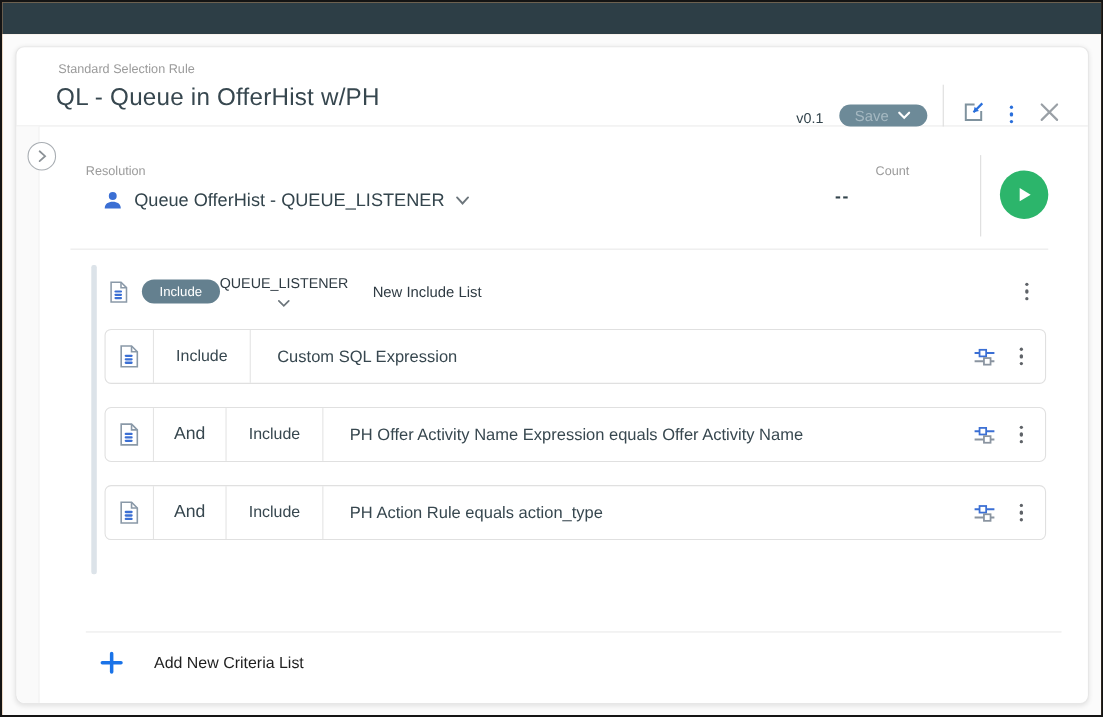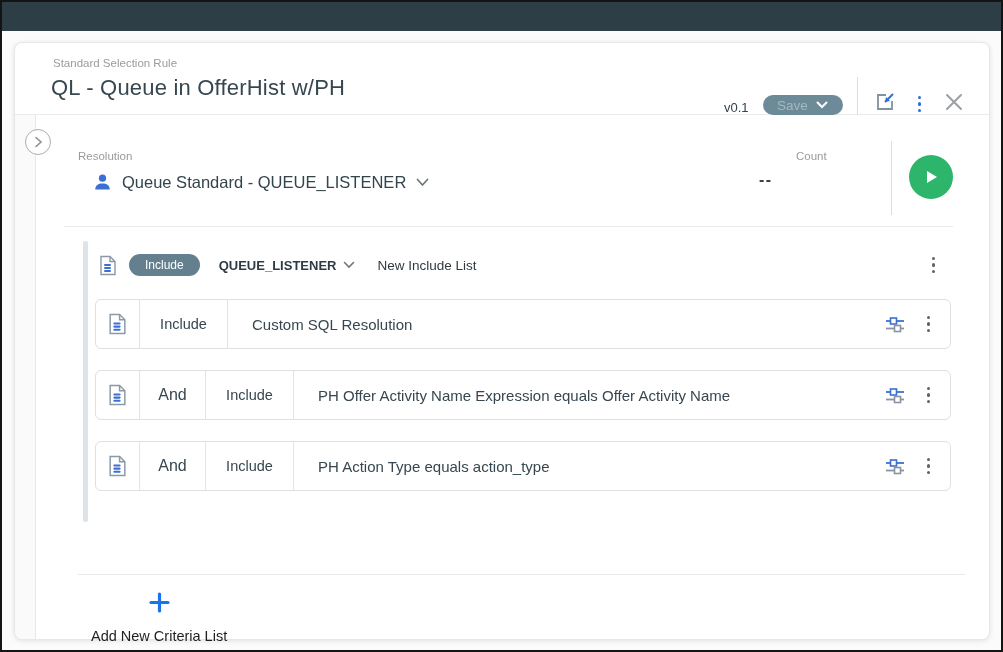--- a/index.html
+++ b/index.html
@@ -59,41 +59,41 @@
   .res-divider { position:absolute; left:49px; top:183px; width:889px; height:1px; background:#e9e9e9; }
 
   
   .accent-bar { position:absolute; left:68px; top:198px; width:5px; height:281px;
                 background:#dce3e9; border-radius:2px; }
   .group-header { position:absolute; left:84px; top:205px; right:40px; height:34px;
                   display:flex; align-items:center; }
   .include-pill { margin-left:12px; height:22px; padding:0 16px; border-radius:11px;
                   background:#64808f; color:#fff; font-size:12px; font-weight:500;
                   border:none; display:flex; align-items:center; cursor:pointer; }
-  .group-aud { margin-left:19px; font-size:13px; font-weight:700; color:#2f3b43;
-               display:flex; align-items:center; gap:7px; cursor:pointer; }
+  .group-aud { font-size:13px; font-weight:400; color:#2f3b43;
+               display:flex; align-items:center; gap:7px; cursor:pointer;flex-direction:column; }
   .group-name { margin-left:22px; font-size:13.5px; color:#2f3b43; }
   .group-header .kebab { margin-left:auto; margin-right:8px; }
 
   .rows-host { position:absolute; left:80px; top:256px; width:856px;
                display:flex; flex-direction:column; gap:21px; }
   .crit-row { height:50px; background:#fff; border:1px solid #e0e0e0; border-radius:6px;
               display:flex; align-items:stretch; }
   .cell { display:flex; align-items:center; justify-content:center;
           border-right:1px solid #e4e4e4; }
   .icon-cell { width:44px; }
   .conj-cell { width:66px; font-size:16px; color:#37474f; }
   .mode-cell { width:88px; font-size:14.5px; color:#37474f; }
   .crit-text { flex:1; display:flex; align-items:center; padding-left:24px;
                font-size:15px; color:#37474f; }
   .row-actions { display:flex; align-items:center; gap:16px; padding-right:14px; }
 
   .footer-divider { position:absolute; left:63px; top:531px; width:887px; height:1px; background:#e9e9e9; }
   .add-row { position:absolute; left:70px; top:543px; display:flex; align-items:center;
-             gap:15px; background:none; border:none; cursor:pointer; padding:6px;flex-direction:column; }
+             gap:28px; background:none; border:none; cursor:pointer; padding:6px; }
   .add-label { font-size:14.5px; font-weight:500; color:#1f1f1f; }
 </style>
 </head>
 <body>
 
 <div class="screen">
   <div class="topbar"></div>
   <div class="page-bg"></div>
 
   <div class="card">
@@ -136,21 +136,21 @@
           <polyline points="2,1.5 7,6 2,10.5" fill="none" stroke="#8b9196" stroke-width="1.6" stroke-linecap="round"></polyline>
         </svg>
     </button>
 
     <div class="section-label res-label">Resolution</div>
     <div class="res-row">
       <svg width="19" height="19" viewBox="0 0 19 19">
         <circle cx="9.5" cy="5.2" r="3.6" fill="#3b6fd4"></circle>
         <path d="M2.2 16.5 c0 -4.2 3.2 -6.1 7.3 -6.1 s7.3 1.9 7.3 6.1 z" fill="#3b6fd4"></path>
       </svg>
-      <span class="res-value">Queue Standard - QUEUE_LISTENER</span>
+      <span class="res-value">Queue OfferHist - QUEUE_LISTENER</span>
       <svg width="13" height="9" viewBox="0 0 13 9">
           <polyline points="1.5,1.5 6.5,7 11.5,1.5" fill="none" stroke="#6d767c" stroke-width="1.7" stroke-linecap="round"></polyline>
         </svg>
     </div>
     <div class="section-label count-label">Count</div>
     <div class="count-value">--</div>
     <div class="res-vdiv"></div>
     <button class="play-btn">
       <svg width="18" height="18" viewBox="0 0 18 18">
           <polygon points="5,3 15,9 5,15" fill="#fff"></polygon>
@@ -188,21 +188,21 @@
       <svg width="19" height="22" viewBox="0 0 18 21">
         <path d="M2 1.5 h9 l5 5 v13 H2 z" fill="#fff" stroke="#8a99a8" stroke-width="1.4"></path>
         <path d="M11 1.5 v5 h5" fill="none" stroke="#8a99a8" stroke-width="1.4"></path>
         <rect x="5" y="9" width="7" height="2" rx="1" fill="#3b6fd4"></rect>
         <rect x="5" y="12" width="7" height="2" rx="1" fill="#3b6fd4"></rect>
         <rect x="5" y="15" width="7" height="2" rx="1" fill="#3b6fd4"></rect>
       </svg>
     </div>
 
     <div class="cell mode-cell">Include</div>
-    <div class="crit-text">Custom SQL Resolution</div>
+    <div class="crit-text">Custom SQL Expression</div>
     <div class="row-actions">
       <svg class="sliders" width="20" height="17" viewBox="0 0 20 17" style="cursor:pointer">
         <line x1="1" y1="5" x2="19" y2="5" stroke="#3b6fd4" stroke-width="1.8"></line>
         <rect x="5.5" y="2" width="6" height="6" fill="#fff" stroke="#3b6fd4" stroke-width="1.6"></rect>
         <line x1="1" y1="12.5" x2="19" y2="12.5" stroke="#8a94a0" stroke-width="1.8"></line>
         <rect x="9.5" y="9.5" width="6" height="6" fill="#fff" stroke="#8a94a0" stroke-width="1.6"></rect>
       </svg>
       <div class="kebab dark">
               <i></i>
               <i></i>
@@ -244,21 +244,21 @@
       <svg width="19" height="22" viewBox="0 0 18 21">
         <path d="M2 1.5 h9 l5 5 v13 H2 z" fill="#fff" stroke="#8a99a8" stroke-width="1.4"></path>
         <path d="M11 1.5 v5 h5" fill="none" stroke="#8a99a8" stroke-width="1.4"></path>
         <rect x="5" y="9" width="7" height="2" rx="1" fill="#3b6fd4"></rect>
         <rect x="5" y="12" width="7" height="2" rx="1" fill="#3b6fd4"></rect>
         <rect x="5" y="15" width="7" height="2" rx="1" fill="#3b6fd4"></rect>
       </svg>
     </div>
     <div class="cell conj-cell">And</div>
     <div class="cell mode-cell">Include</div>
-    <div class="crit-text">PH Action Type equals action_type</div>
+    <div class="crit-text">PH Action Rule equals action_type</div>
     <div class="row-actions">
       <svg class="sliders" width="20" height="17" viewBox="0 0 20 17" style="cursor:pointer">
         <line x1="1" y1="5" x2="19" y2="5" stroke="#3b6fd4" stroke-width="1.8"></line>
         <rect x="5.5" y="2" width="6" height="6" fill="#fff" stroke="#3b6fd4" stroke-width="1.6"></rect>
         <line x1="1" y1="12.5" x2="19" y2="12.5" stroke="#8a94a0" stroke-width="1.8"></line>
         <rect x="9.5" y="9.5" width="6" height="6" fill="#fff" stroke="#8a94a0" stroke-width="1.6"></rect>
       </svg>
       <div class="kebab dark">
               <i></i>
               <i></i>

